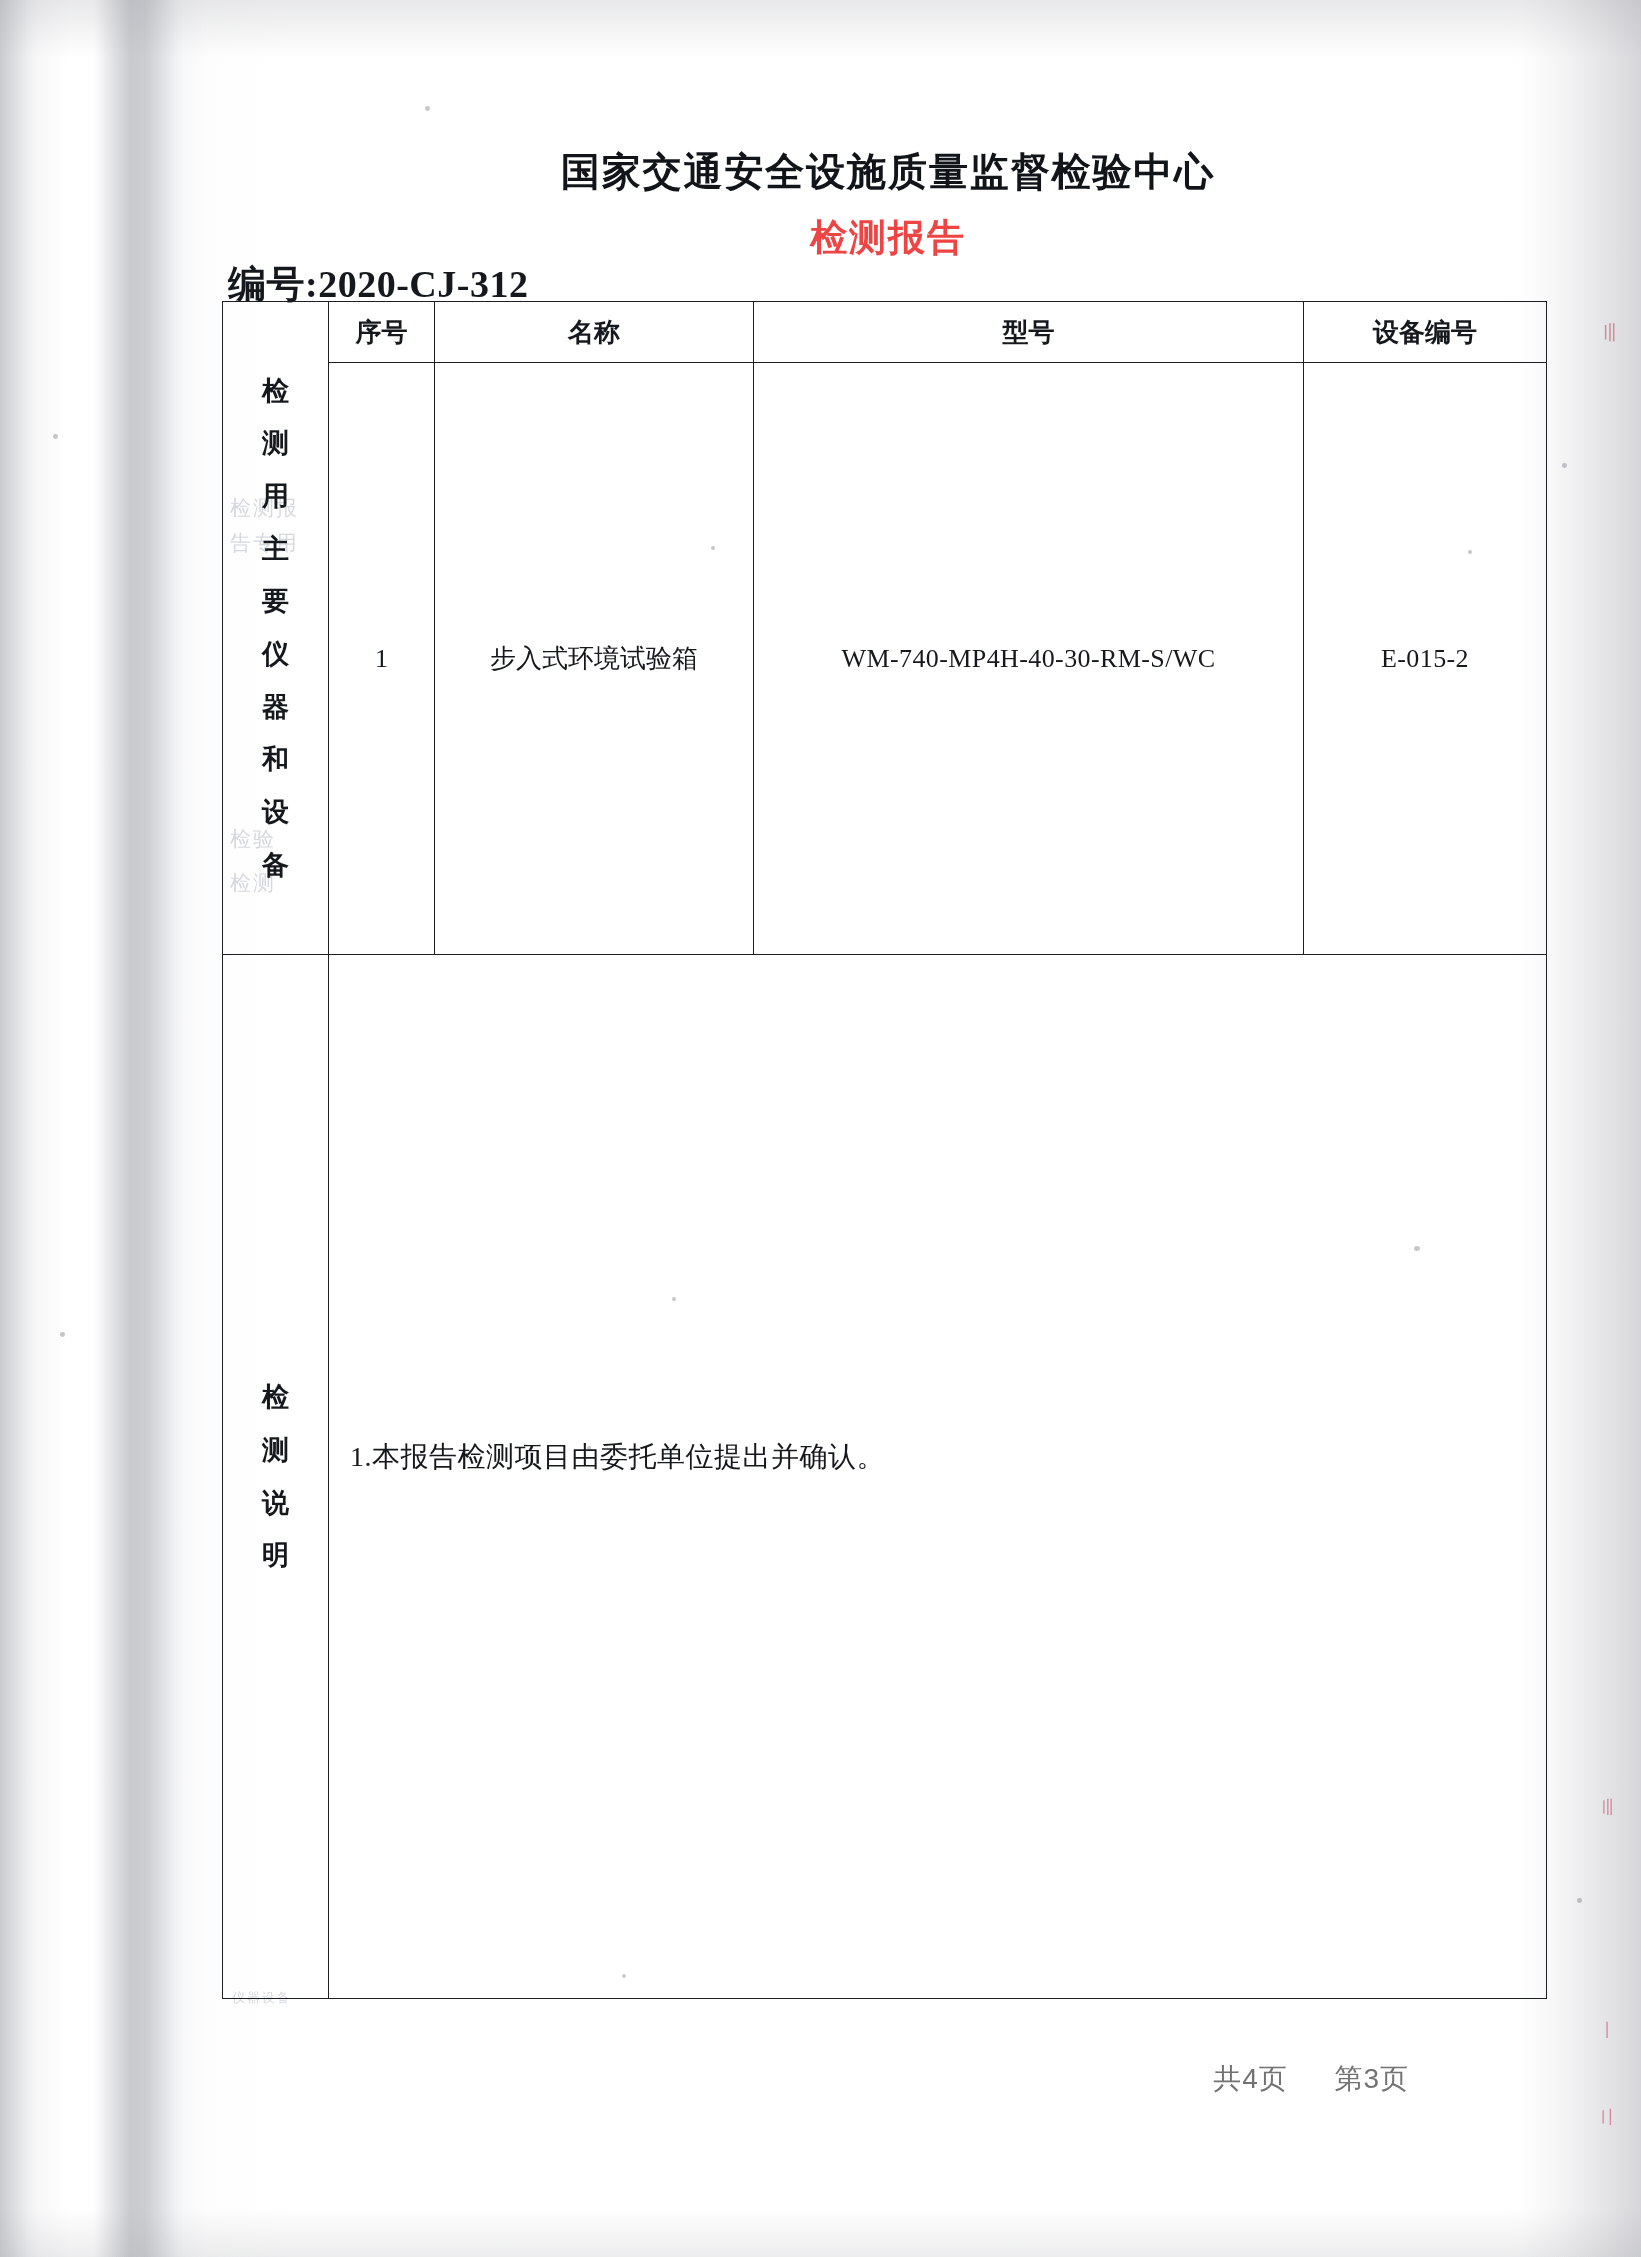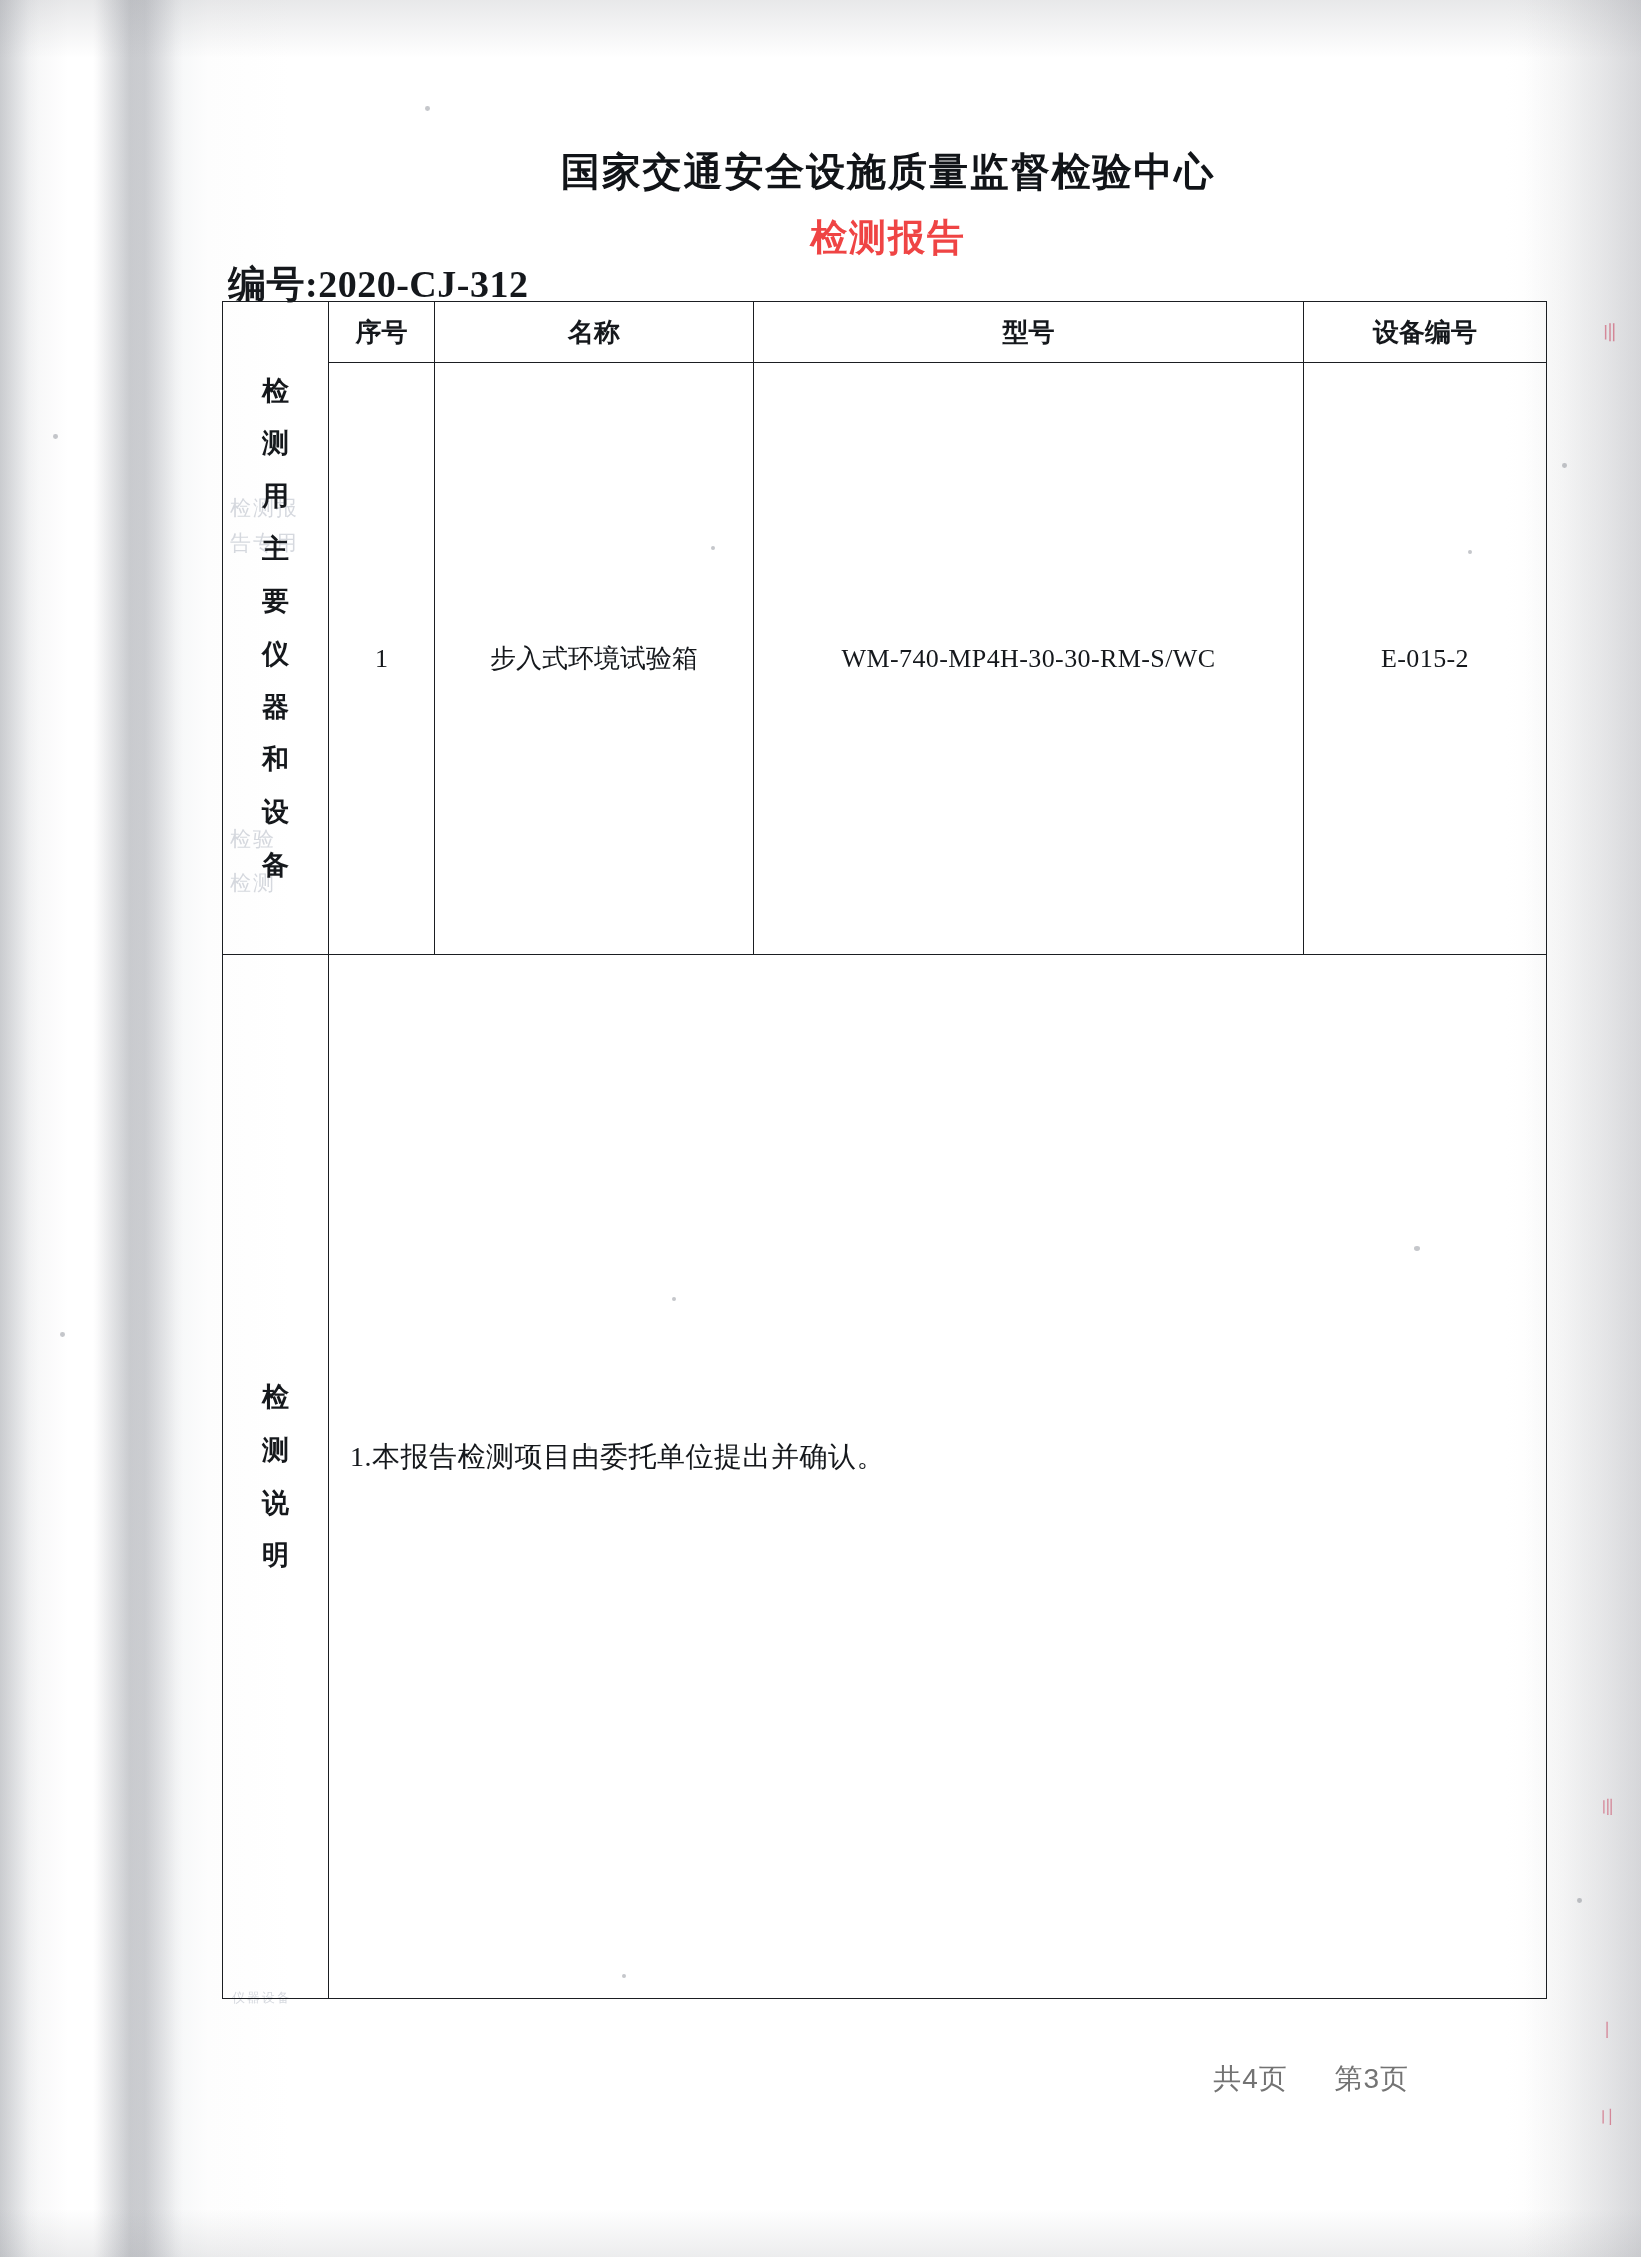--- a/index.html
+++ b/index.html
@@ -281,21 +281,21 @@
         </td>
         <td class="hdr-cell">序号</td>
         <td class="hdr-cell">名称</td>
         <td class="hdr-cell">型号</td>
         <td class="hdr-cell">设备编号</td>
       </tr>
 
       <tr class="equip-row">
         <td>1</td>
         <td class="equip-name">步入式环境试验箱</td>
-        <td class="equip-model">WM-740-MP4H-30-30-RM-S/WC</td>
+        <td class="equip-model">WM-740-MP4H-40-30-RM-S/WC</td>
         <td class="equip-no">E-015-2</td>
       </tr>
 
       <tr class="notes-row">
         <td>
           <div class="vlabel">
             <span>检</span>
               <span>测</span>
               <span>说</span>
               <span>明</span>

